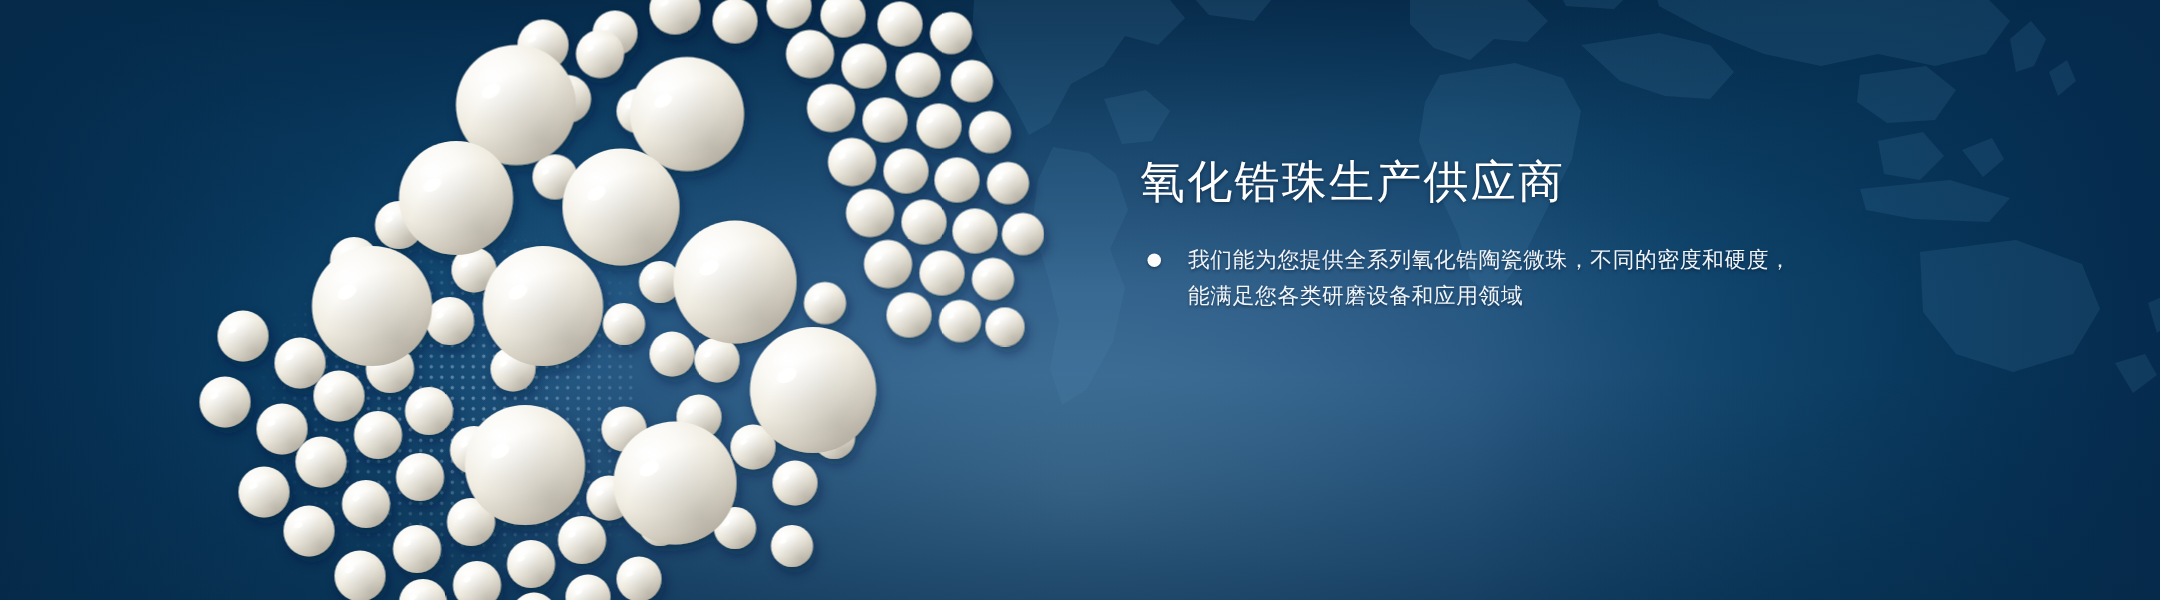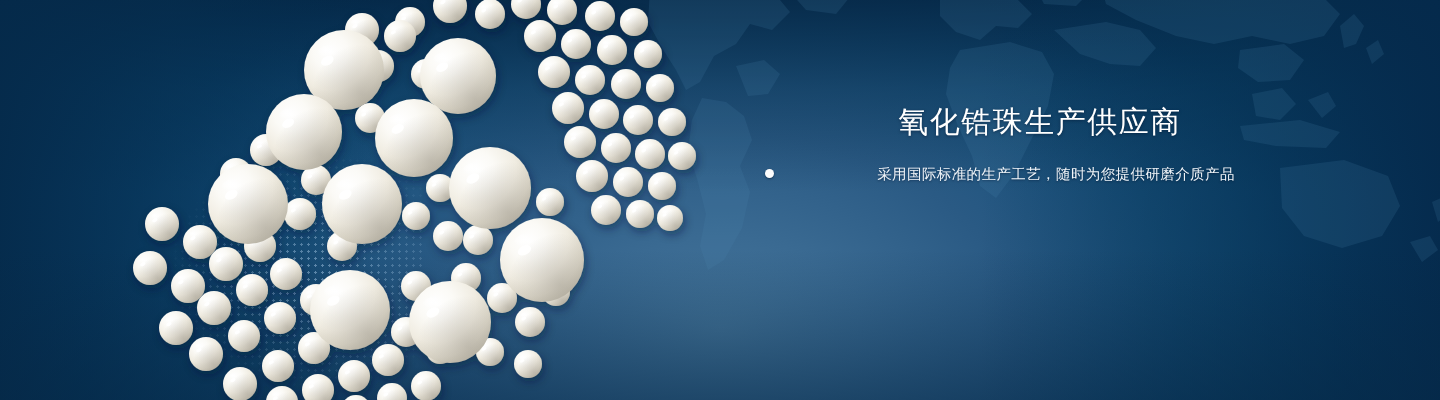--- a/index.html
+++ b/index.html
@@ -1,20 +1,19 @@
 <!DOCTYPE html>
 <html><head>
 <meta charset="utf-8">
 <style>
   html,body{margin:0;padding:0;background:#0a2a4a;}
   .banner{
     position:relative;width:1440px;height:400px;overflow:hidden;
     font-family:"Liberation Sans","DejaVu Sans",sans-serif;
     background:#084270;
-    text-align:center;
   }
   
   .bg-base{position:absolute;inset:0;
     background:
       radial-gradient(ellipse 780px 520px at 720px 330px, #46769b 0%, #3a6a92 18%, #2a5a84 38%, #17507b 60%, #0b4673 80%, #07406e 100%),
       linear-gradient(180deg,#052f54 0%, #07406e 30%, #0a4a78 70%, #084270 100%);
   }
   .bg-top-dark{position:absolute;inset:0;
     background:linear-gradient(180deg, rgba(3,32,60,0.75) 0%, rgba(4,38,66,0.35) 22%, rgba(0,0,0,0) 48%);}
   .bg-edge-left{position:absolute;left:0;top:0;width:380px;height:100%;
@@ -244,25 +243,26 @@
       </g>
     </svg>
   </div>
 
   <div class="content">
 
     <h1 class="title">氧化锆珠生产供应商</h1>
 
     <ul class="bullets">
 
-
-
       <li class="bullet">
         <span class="dot"></span>
         <span class="btext">
-          <span class="l1">采用国际标准的生产工艺，随时为您提供研磨介质产品</span>
+          <span class="l1">我们能为您提供全系列氧化锆陶瓷微珠，不同的密度和硬度，</span>
+          <span class="l2">能满足您各类研磨设备和应用领域</span>
         </span>
       </li>
 
+
+
     </ul>
   </div>
 
 </div>
 
 </body></html>

